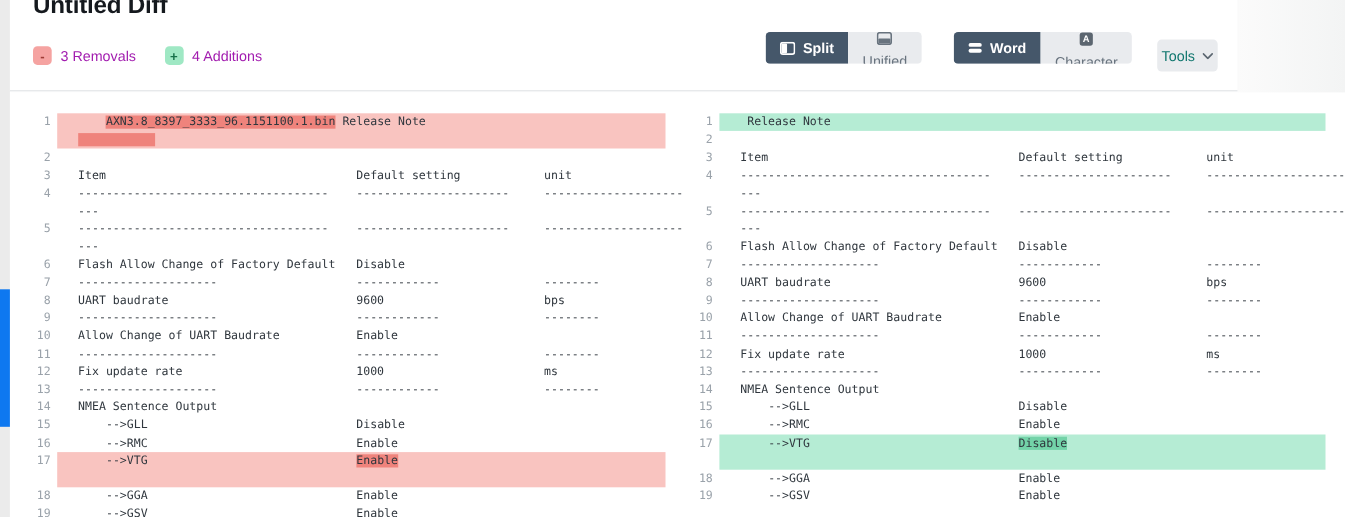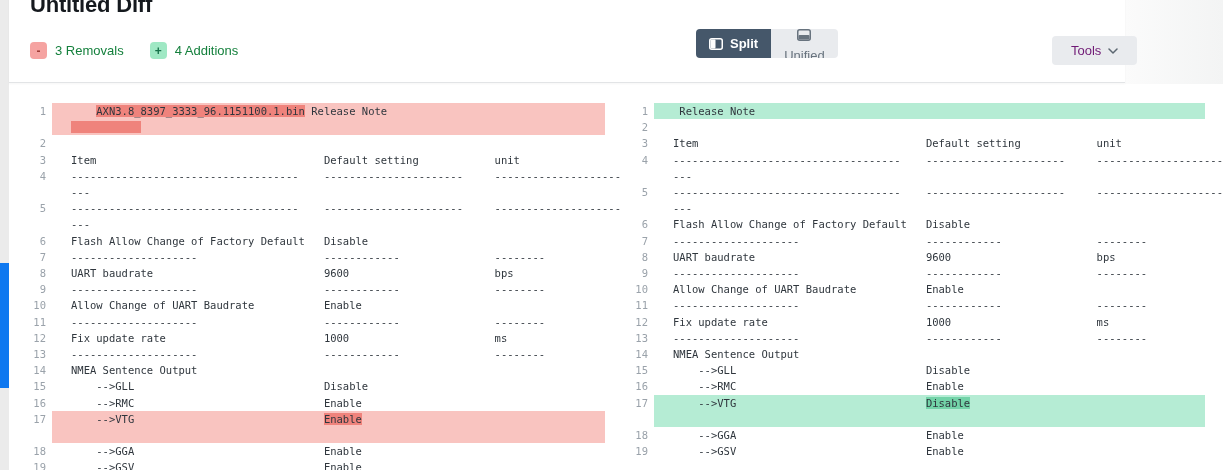--- a/index.html
+++ b/index.html
@@ -17,34 +17,34 @@
   .header-right-bg { position:absolute; left:1125px; top:0; width:98px; height:84px;
                      background:linear-gradient(to right,#fbfbfb,#f3f4f4); }
   .page-title { position:absolute; left:21px; top:2px; font-size:22px; font-weight:700;
                 color:#15191e; letter-spacing:-0.2px; }
   .badges { position:absolute; left:21px; top:52px; display:flex; gap:26px; align-items:center; }
   .badge-group { display:flex; align-items:center; gap:8px; }
   .chip { width:17px; height:17px; border-radius:4px; display:flex; align-items:center;
           justify-content:center; font-size:12px; font-weight:700; line-height:1; }
   .chip-red { background:#f5a3a1; color:#9e3c36; }
   .chip-green { background:#9fe8c4; color:#17714a; }
-  .badge-label { font-size:13px; color:#15803d; }
+  .badge-label { font-size:13px; color:#a21caf; }
 
   
   .seg-group { position:absolute; top:39px; height:29px; display:flex; border-radius:4px;
                overflow:hidden; }
   .seg { display:flex; align-items:center; gap:7px; padding:0 13px; font-size:13px;
          cursor:pointer; height:29px; }
   .seg-dark { background:#45576a; color:#ffffff; font-weight:600; }
   .seg-light { background:#e9ebee; color:#68737e; font-weight:400;flex-direction:column; }
   .group-split { left:687px; }
   .group-word { left:858px; }
   .tools-btn { position:absolute; left:1043px; top:46px; height:29px; border-radius:4px;
-               background:#e9ebee; color:#701a75; font-size:13px; display:flex;
-               align-items:center; gap:7px; padding:0 19px; cursor:pointer; }
+               background:#e9ebee; color:#0f766e; font-size:13px; display:flex;
+               align-items:center; gap:7px; padding:0 4px; cursor:pointer; }
 
   
   .panel { position:absolute; top:103px; display:flex; flex-direction:column; }
   .panel-left { left:20px; width:585px; }
   .panel-right { left:622px; width:583px; }
   .line { display:flex; }
   .num { flex:none; width:26px; text-align:right; padding-right:0;
          font-family:"DejaVu Sans Mono", monospace; font-size:10.5px;
          line-height:16.2px; color:#9aa2aa; }
   .code { flex:1; margin-left:6px; white-space:pre;
@@ -92,20 +92,40 @@
       <span>
         <svg width="14" height="12" viewBox="0 0 14 12">
           <rect x="0.75" y="0.75" width="12.5" height="10.5" rx="2" fill="none" stroke="#68737e" stroke-width="1.5"></rect>
           <rect x="1.5" y="6" width="11" height="4.5" rx="1" fill="#68737e"></rect>
         </svg>
       </span>
       <span>Unified</span>
     </div>
   </div>
 
+  <div class="seg-group group-word">
+    <div class="seg seg-dark">
+      <span>
+        <svg width="13" height="11" viewBox="0 0 13 11">
+          <rect x="0.5" y="1" width="12" height="3.6" rx="1.8" fill="#ffffff"></rect>
+          <rect x="0.5" y="6.4" width="12" height="3.6" rx="1.8" fill="#ffffff"></rect>
+        </svg>
+      </span>
+      <span>Word</span>
+    </div>
+    <div class="seg seg-light">
+      <span>
+        <svg width="13" height="13" viewBox="0 0 13 13">
+          <rect x="0.5" y="0.5" width="12" height="12" rx="2.5" fill="#5c6670"></rect>
+          <text x="6.5" y="9.5" text-anchor="middle" font-size="8.5" font-weight="bold" fill="#ffffff" font-family="Liberation Sans, sans-serif">A</text>
+        </svg>
+      </span>
+      <span>Character</span>
+    </div>
+  </div>
 
   <div class="tools-btn">
     <span>Tools</span>
     <span>
       <svg width="10" height="6" viewBox="0 0 10 6">
         <polyline points="1,1 5,5 9,1" fill="none" stroke="#5c6771" stroke-width="1.5" stroke-linecap="round" stroke-linejoin="round"></polyline>
       </svg>
     </span>
   </div>
 </div>

